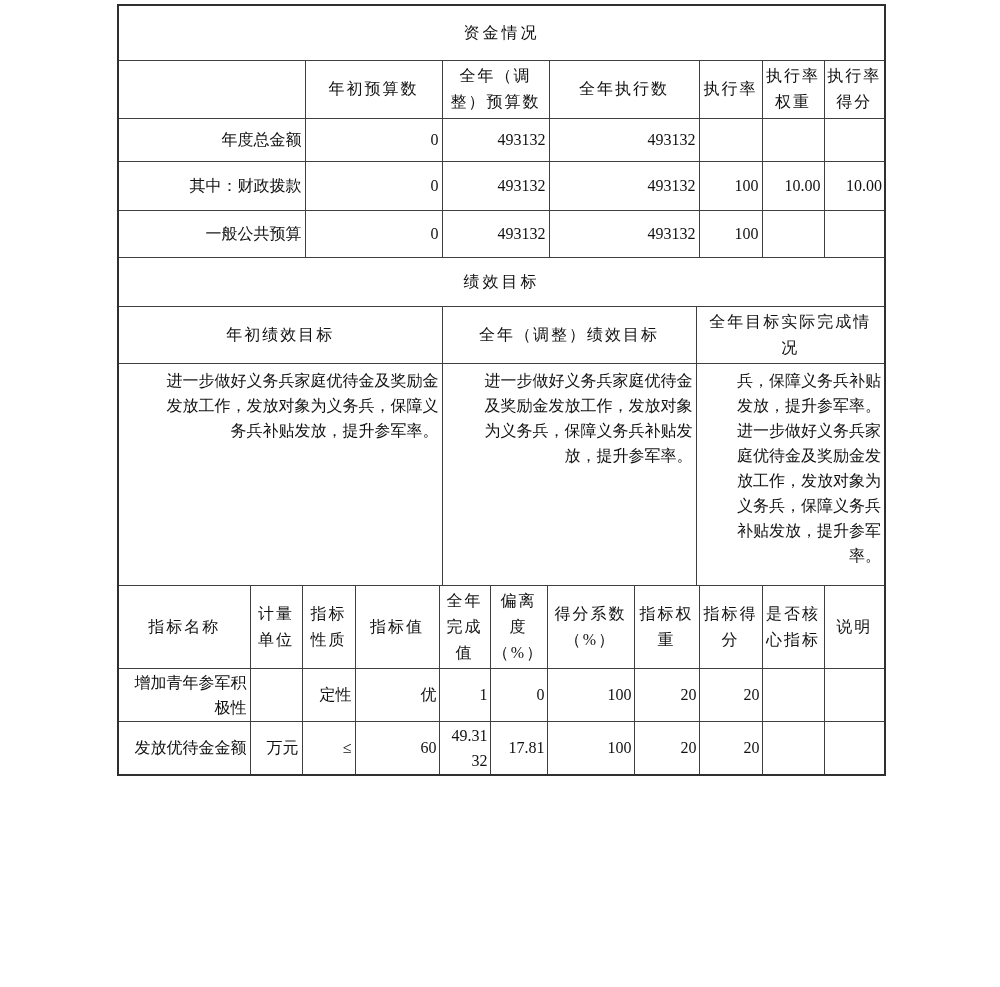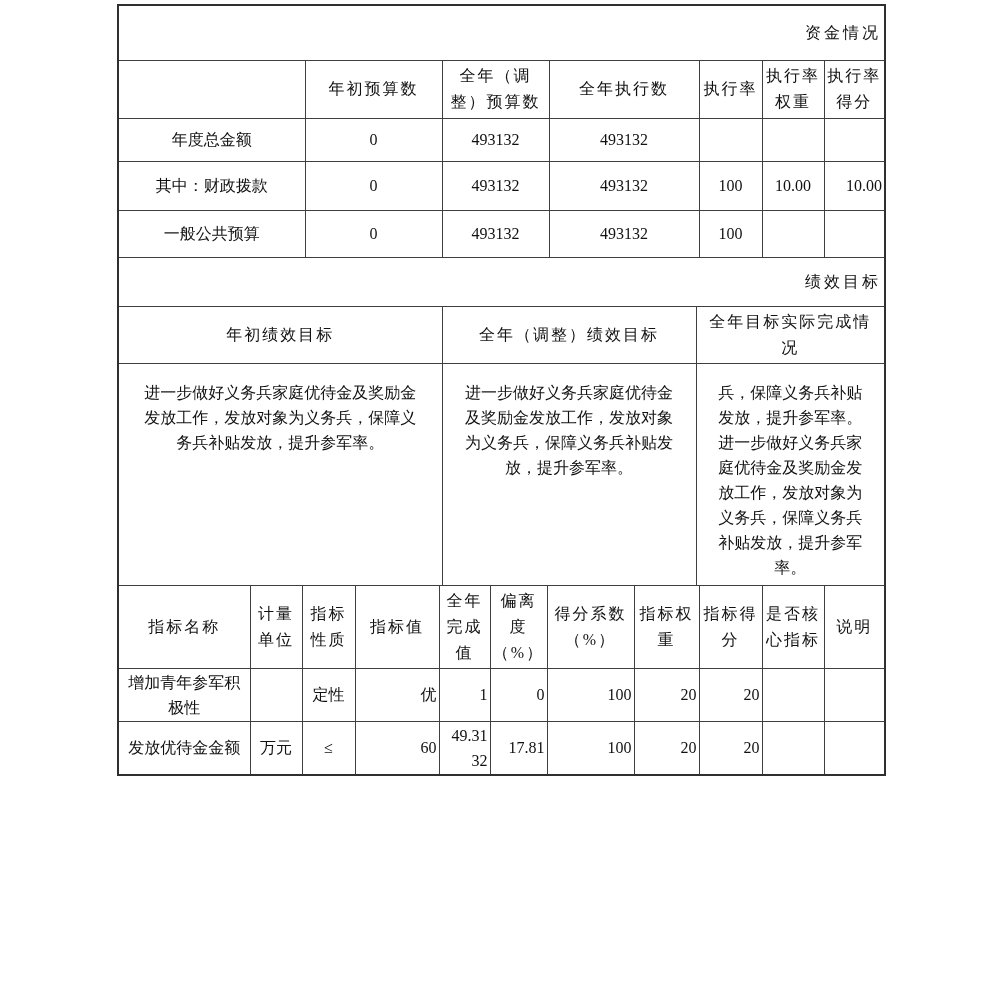--- a/index.html
+++ b/index.html
@@ -20,28 +20,28 @@
   }
   td{
     border:1px solid #3f3f3f;
     padding:1px 3px;
     vertical-align:middle;
     overflow:hidden;
     white-space:pre-line;
     line-height:25px;
   }
   td.title{
-    text-align:right;letter-spacing:3px;line-height:24px;
+    text-align:center;letter-spacing:3px;line-height:24px;
   }
   td.hdr{
     text-align:center;letter-spacing:2px;line-height:26px;padding:1px 2px;
   }
-  td.l{text-align:center;}
+  td.l{text-align:right;}
   td.r{text-align:right;padding-right:2px;}
-  td.top{vertical-align:top;padding-top:16px;}
+  td.top{vertical-align:top;padding-top:4px;}
   td.wrapnum{word-break:break-all;}
 </style>
 </head>
 <body>
 
 <div class="doc">
 
   <div class="section">
     <table>
       <colgroup>

